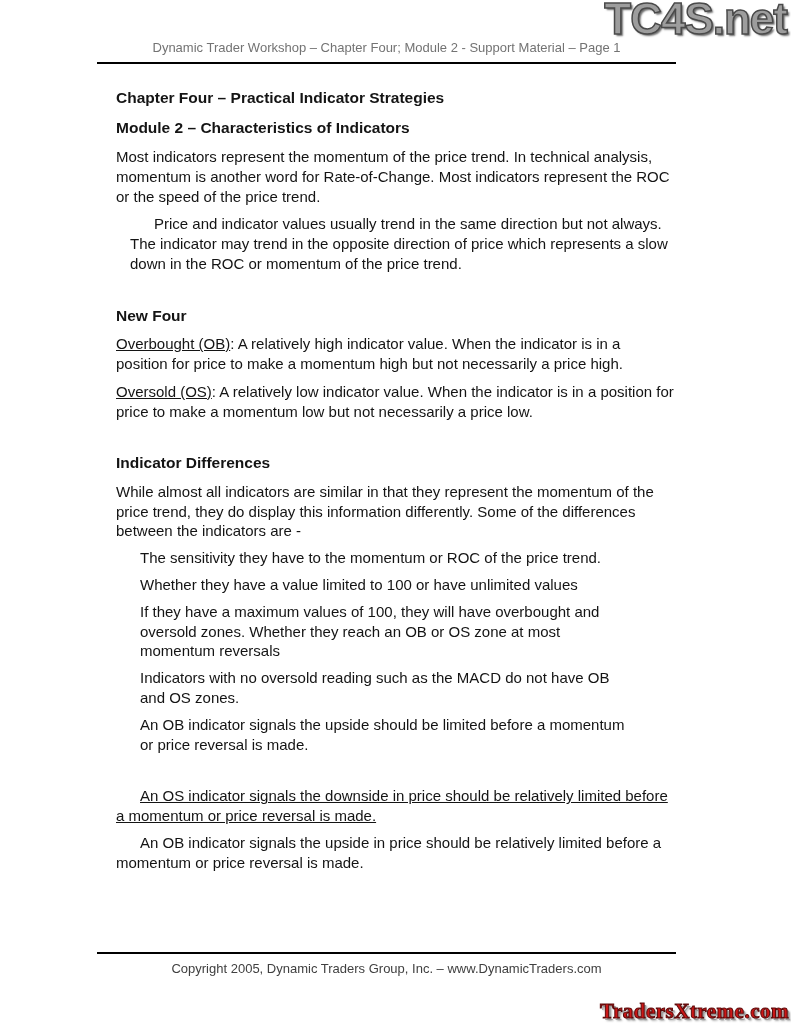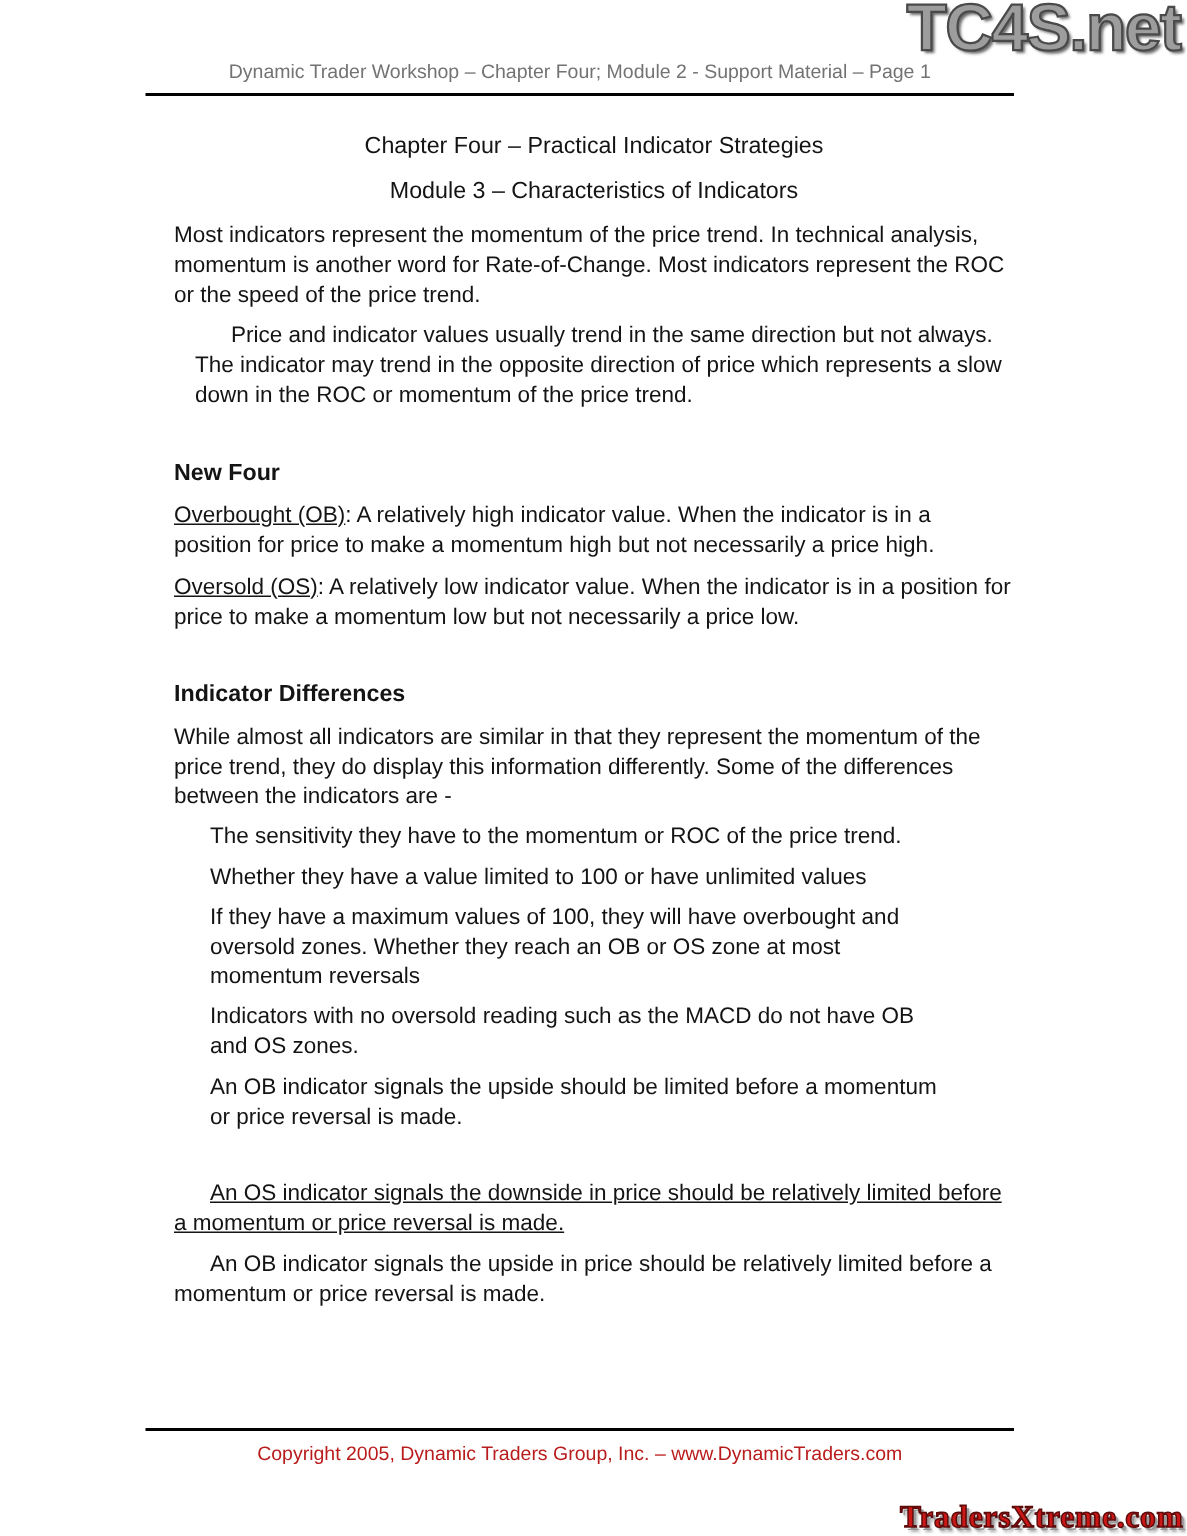--- a/index.html
+++ b/index.html
@@ -41,21 +41,21 @@
     text-shadow: 2px 2px 2px #6b6b6b;
   }
 
   
   .content {
     position: absolute;
     top: 88px; left: 116px; width: 560px;
     font-size: 15px;
     line-height: 1.32;
   }
-  .doc-title { font-weight: normal; font-size: 15.5px; text-align: center; }
+  .doc-title { font-weight: bold; font-size: 15.5px; }
   .doc-title.chapter { margin-top: 0; }
   .doc-title.module { margin-top: 10px; }
   .section-heading { font-weight: bold; font-size: 15.5px; margin-top: 32px; }
   .para { margin-top: 8px; }
   .para.first-indent { text-indent: 24px; margin-left: 14px; }
   .term-para { margin-top: 8px; }
   .term-underline { text-decoration: underline; }
   .diff-item { margin-left: 24px; margin-right: 42px; margin-top: 7px; }
   .closing-para { text-indent: 24px; }
   .closing-para.gap { margin-top: 32px; text-decoration: underline; }
@@ -89,21 +89,21 @@
   .footer-divider {
     position: absolute;
     top: 952px; left: 97px; width: 579px;
     border-top: 2px solid #000;
   }
   .footer-text {
     position: absolute;
     top: 961px; left: 97px; width: 579px;
     text-align: center;
     font-size: 13px;
-    color: #b91c1c;
+    color: #404040;
   }
 
   
   .tradersxtreme-logo {
     position: absolute;
     bottom: 0px; right: 2px;
     font-family: "Liberation Serif", serif;
     font-weight: bold;
     font-size: 21px;
     letter-spacing: 0.5px;
@@ -118,21 +118,21 @@
 <div class="page">
 
   <div class="tc4s-logo">TC4S.net</div>
 
   <div class="header-text">Dynamic Trader Workshop – Chapter Four; Module 2 - Support Material – Page 1</div>
   <div class="header-divider"></div>
 
   <div class="content">
 
     <div class="doc-title chapter">Chapter Four – Practical Indicator Strategies</div>
-    <div class="doc-title module">Module 3 – Characteristics of Indicators</div>
+    <div class="doc-title module">Module 2 – Characteristics of Indicators</div>
 
     <div class="para">Most indicators represent the momentum of the price trend. In technical analysis, momentum is another word for Rate-of-Change. Most indicators represent the ROC or the speed of the price trend.</div>
     <div class="para first-indent">Price and indicator values usually trend in the same direction but not always. The indicator may trend in the opposite direction of price which represents a slow down in the ROC or momentum of the price trend.</div>
 
     <div class="section-heading">New Four</div>
     <div class="term-para"><span class="term-underline">Overbought (OB)</span><span>: A relatively high indicator value. When the indicator is in a position for price to make a momentum high but not necessarily a price high.</span></div>
     <div class="term-para"><span class="term-underline">Oversold (OS)</span><span>: A relatively low indicator value. When the indicator is in a position for price to make a momentum low but not necessarily a price low.</span></div>
 
     <div class="section-heading">Indicator Differences</div>
     <div class="para">While almost all indicators are similar in that they represent the momentum of the price trend, they do display this information differently. Some of the differences between the indicators are -</div>

